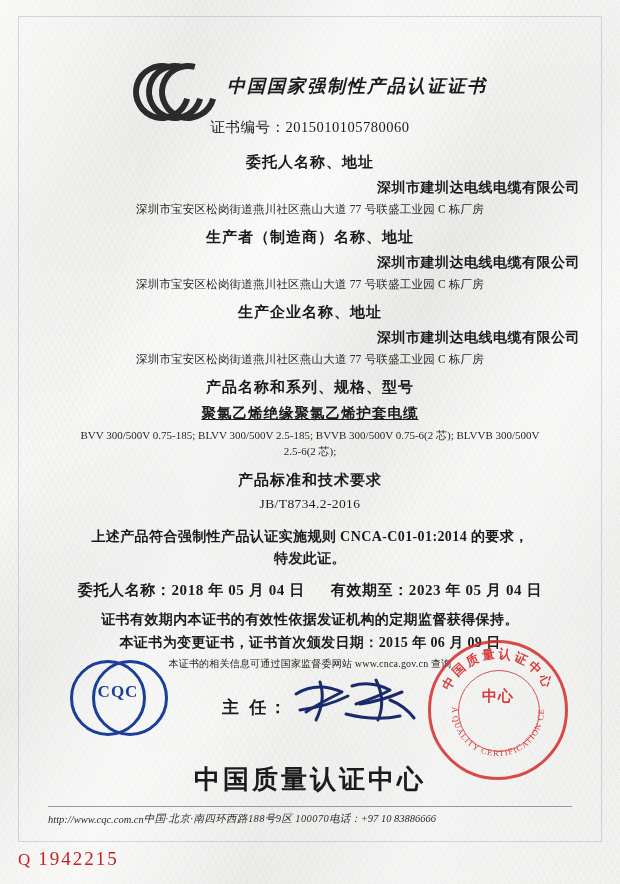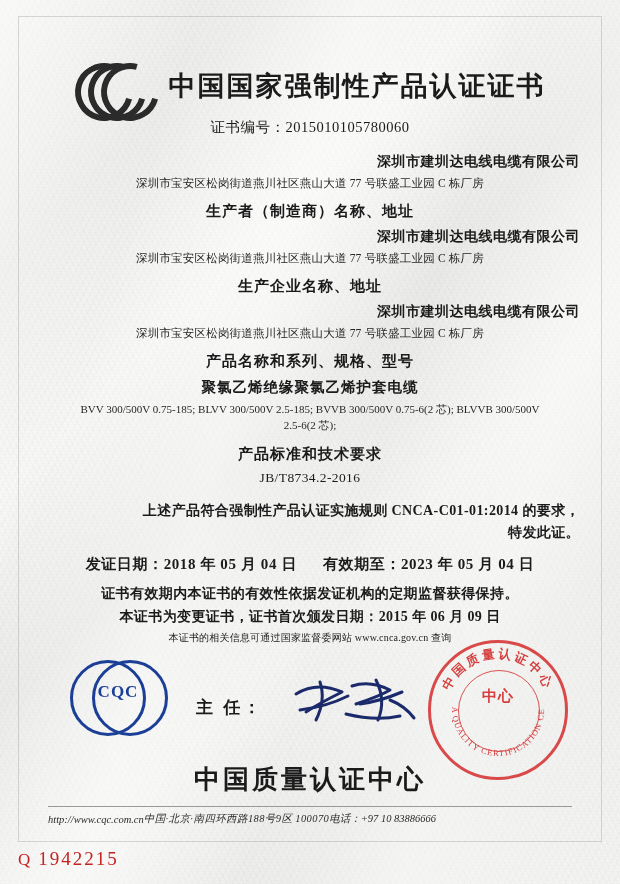--- a/index.html
+++ b/index.html
@@ -66,25 +66,26 @@
     height: 46px;
     border: 6px solid #2b2b2b;
     border-radius: 50%;
     border-right-color: transparent;
     transform: rotate(-30deg);
   }
   .ccc-logo .c1 { left: 0px; }
   .ccc-logo .c2 { left: 13px; }
   .ccc-logo .c3 { left: 26px; }
   .doc-title {
-    font-size: 27px;
+    font-size: 18px;
     font-weight: bold;
     letter-spacing: 2px;
     color: #1b1b1b;
     white-space: nowrap;
+    font-style: italic;
   }
 
   
   .content {
     position: absolute;
     top: 118px;
     left: 40px;
     right: 40px;
     text-align: center;
     color: #1b1b1b;
@@ -111,20 +112,21 @@
   .sec-line2 {
     font-size: 11.5px;
     letter-spacing: 0.2px;
     color: #262626;
   }
   .product-name {
     font-size: 14.5px;
     font-weight: bold;
     letter-spacing: 1px;
     margin-bottom: 5px;
+    text-decoration: underline;
   }
   .product-models {
     font-size: 11px;
     line-height: 1.45;
     color: #262626;
     padding: 0 38px;
   }
   .std-label {
     font-size: 15px;
     font-weight: bold;
@@ -136,21 +138,20 @@
     font-size: 13.5px;
     letter-spacing: 0.4px;
     margin-bottom: 14px;
   }
   .statement {
     font-size: 14px;
     font-weight: bold;
     line-height: 1.6;
     letter-spacing: 0.4px;
     margin-bottom: 10px;
-    text-align: right;
   }
   .dates {
     font-size: 15px;
     font-weight: bold;
     letter-spacing: 0.6px;
     margin-bottom: 8px;
   }
   .dates .gap { display: inline-block; width: 26px; }
   .note {
     font-size: 14px;
@@ -197,21 +198,21 @@
     width: 96px;
     text-align: center;
     font-size: 17px;
     font-weight: bold;
     color: #1b3f97;
     font-family: "Liberation Serif", serif;
     letter-spacing: 1px;
   }
   .director {
     position: absolute;
-    left: 196px;
+    left: 222px;
     top: 36px;
     font-size: 17px;
     font-weight: bold;
     letter-spacing: 3px;
     color: #1b1b1b;
   }
   .signature {
     position: absolute;
     left: 290px;
     top: 14px;
@@ -314,20 +315,21 @@
       <div class="c c2"></div>
       <div class="c c3"></div>
     </div>
     <div class="doc-title">中国国家强制性产品认证证书</div>
   </div>
 
   <div class="content">
     <div class="cert-no">证书编号：2015010105780060</div>
 
     <div class="section">
+      <div class="sec-label">委托人名称、地址</div>
       <div class="sec-line1">深圳市建圳达电线电缆有限公司</div>
       <div class="sec-line2">深圳市宝安区松岗街道燕川社区燕山大道 77 号联盛工业园 C 栋厂房</div>
     </div>
 
     <div class="section">
       <div class="sec-label">生产者（制造商）名称、地址</div>
       <div class="sec-line1">深圳市建圳达电线电缆有限公司</div>
       <div class="sec-line2">深圳市宝安区松岗街道燕川社区燕山大道 77 号联盛工业园 C 栋厂房</div>
     </div>
 
@@ -345,21 +347,21 @@
 
     <div class="std-label">产品标准和技术要求</div>
     <div class="std-value">JB/T8734.2-2016</div>
 
     <div class="statement">
       <div>上述产品符合强制性产品认证实施规则 CNCA-C01-01:2014 的要求，</div>
       <div>特发此证。</div>
     </div>
 
     <div class="dates">
-      <span>发证日期：</span><span>2018 年 05 月 04 日</span><span class="gap"></span><span>有效期至：</span><span>2023 年 05 月 04 日</span>
+      <span>委托人名称：</span><span>2018 年 05 月 04 日</span><span class="gap"></span><span>有效期至：</span><span>2023 年 05 月 04 日</span>
     </div>
 
     <div class="note">证书有效期内本证书的有效性依据发证机构的定期监督获得保持。</div>
     <div class="note"><span>本证书为变更证书，</span><span>证书首次颁发日期：2015 年 06 月 09 日</span></div>
     <div class="note-small">本证书的相关信息可通过国家监督委网站 www.cnca.gov.cn 查询</div>
   </div>
 
   <div class="sig-area">
     <div class="cqc-logo">
       <div class="ring r1"></div>

